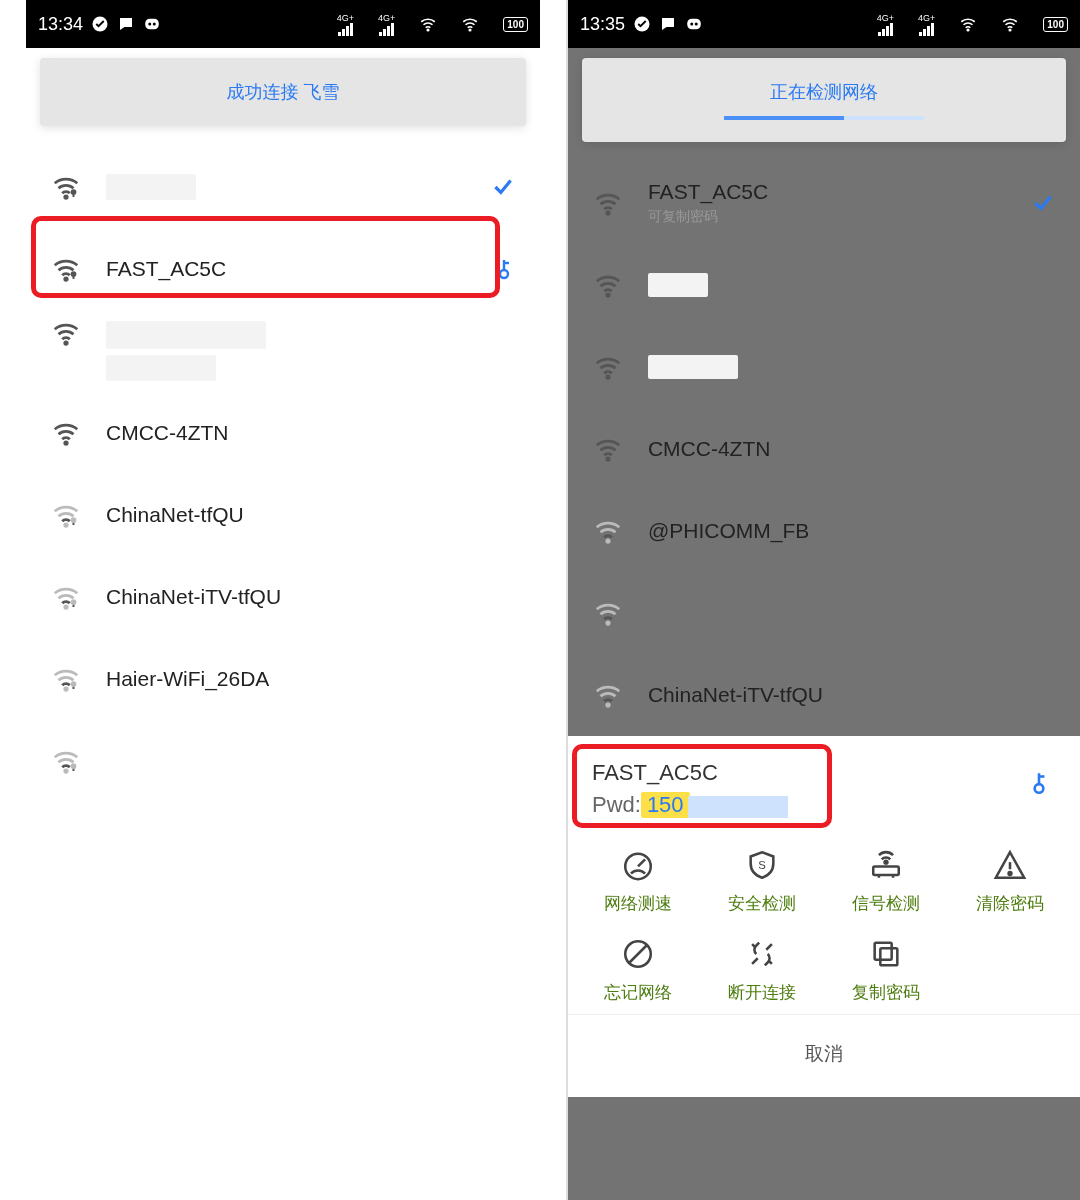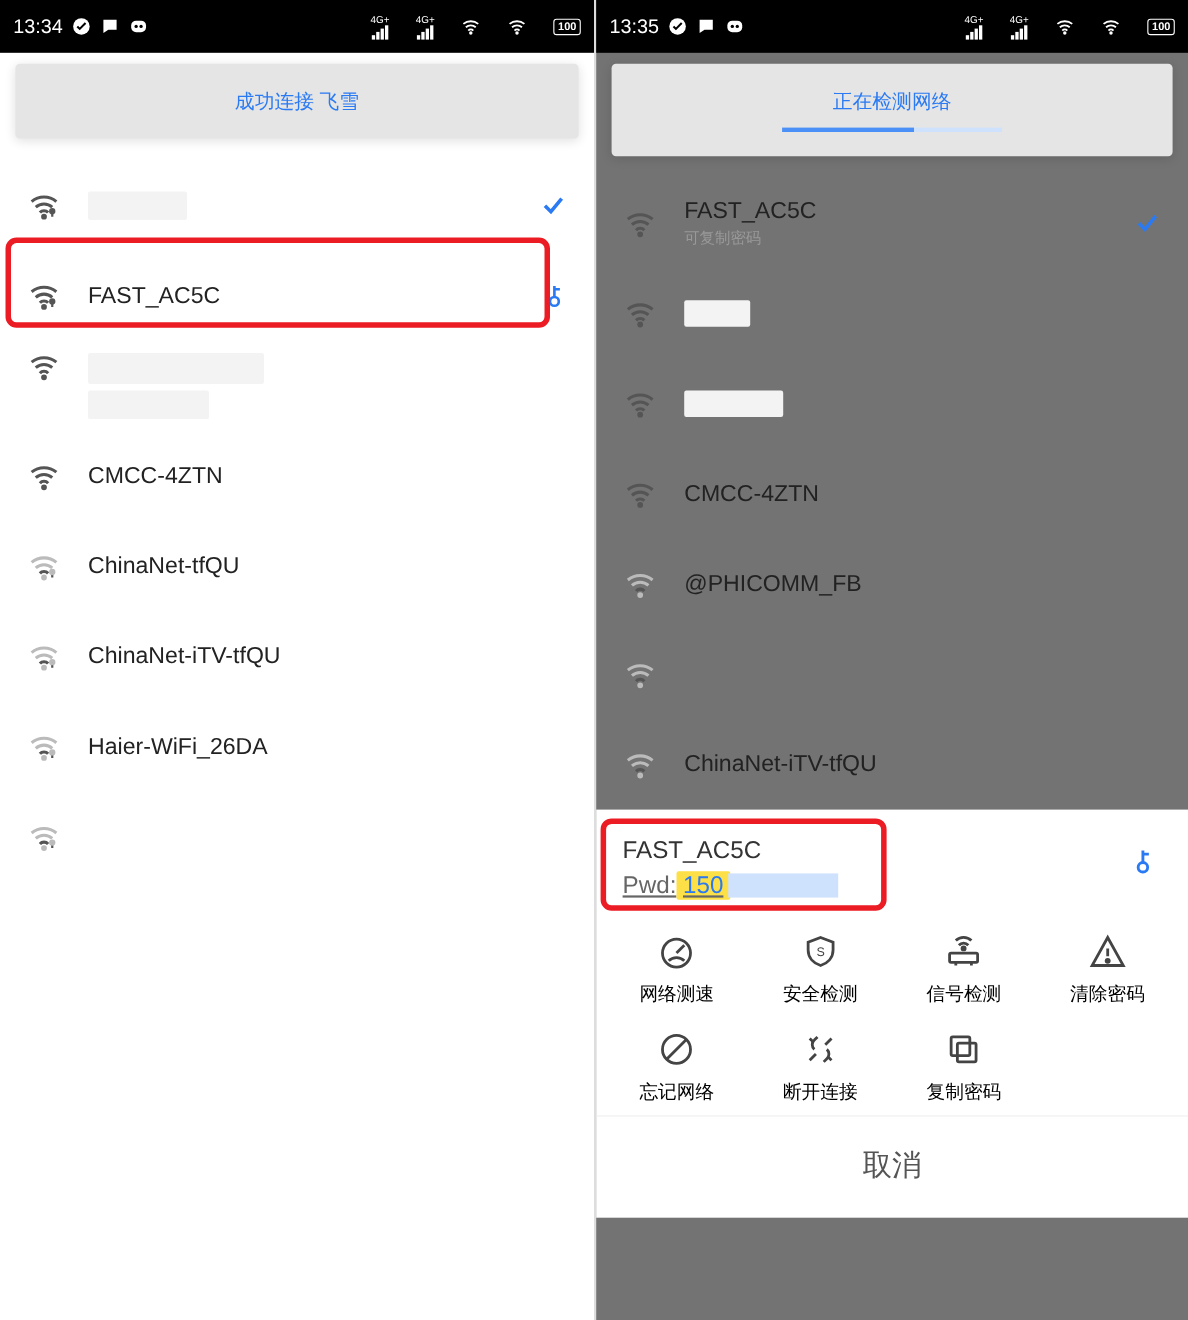--- a/index.html
+++ b/index.html
@@ -1,18 +1,18 @@
 <!DOCTYPE html>
 <html><head>
   <meta charset="utf-8">
   <style>
     * { margin: 0; padding: 0; box-sizing: border-box; font-family: -apple-system, "Helvetica Neue", Arial, sans-serif; }
     body { background: #fff; width: 1080px; height: 1200px; overflow: hidden; }
     .screens { display: flex; width: 1080px; height: 1200px; }
-    .screen { width: 540px; height: 1200px; position: relative; background: #fff; }
+    .screen { width: 540px; height: 1200px; position: relative; background: #fff; margin-left: 26px; }
     .screen.right { border-left: 2px solid #ddd; }
 
     .statusbar {
       height: 48px; background: #000; color: #fff;
       display: flex; align-items: center; justify-content: space-between;
       padding: 0 12px; font-size: 18px; font-weight: 500;
     }
     .statusbar .sleft { display: flex; align-items: center; gap: 8px; }
     .statusbar .sright { display: flex; align-items: center; gap: 24px; font-size: 12px; }
     .sig { display: inline-flex; align-items: flex-end; gap: 1px; }
@@ -65,36 +65,36 @@
     }
     .right .statusbar, .right .sheet { position: relative; z-index: 2; }
     .right .list, .right .banner, .right .loading-bar { position: relative; z-index: 1; }
 
     .sheet {
       position: absolute; left: 0; right: 0; bottom: 0;
       background: #fff;
     }
     .sheet-head { padding: 24px 24px 16px; position: relative; }
     .sheet-head .name { font-size: 22px; color: #333; }
-    .sheet-head .pwd { font-size: 22px; color: #666; margin-top: 6px; display: flex; align-items: center; text-decoration: underline; }
+    .sheet-head .pwd { font-size: 22px; color: #666; margin-top: 6px; display: flex; align-items: flex-end; }
     .sheet-head .pwd .val { color: #2a7af3; background: #fde047; padding: 0 6px; border-radius: 2px; }
     .sheet-head .keyicon { position: absolute; right: 28px; top: 34px; }
     .red-box-sheet {
       position: absolute; left: 4px; top: 8px; width: 260px; height: 84px;
     }
 
     .grid8 {
       display: grid; grid-template-columns: repeat(4, 1fr);
       padding: 14px 8px 10px; row-gap: 22px;
     }
     .cell { display: flex; flex-direction: column; align-items: center; gap: 10px; }
-    .cell-label { font-size: 17px; color: #000000; }
+    .cell-label { font-size: 17px; color: #4d7c0f; }
 
     .cancel-btn {
-      text-align: center; padding: 26px 12px 30px; font-size: 27px; color: #555;
+      text-align: center; padding: 26px 12px 30px; font-size: 19px; color: #555;
       border-top: 1px solid #eee;
     }
 
     
     .ico-gray { stroke: #555; fill: none; }
     .ico-gray2 { stroke: #444; fill: none; }
     .ico-weak { stroke: #bbb; fill: none; }
   </style>
 </head>
 <body>

